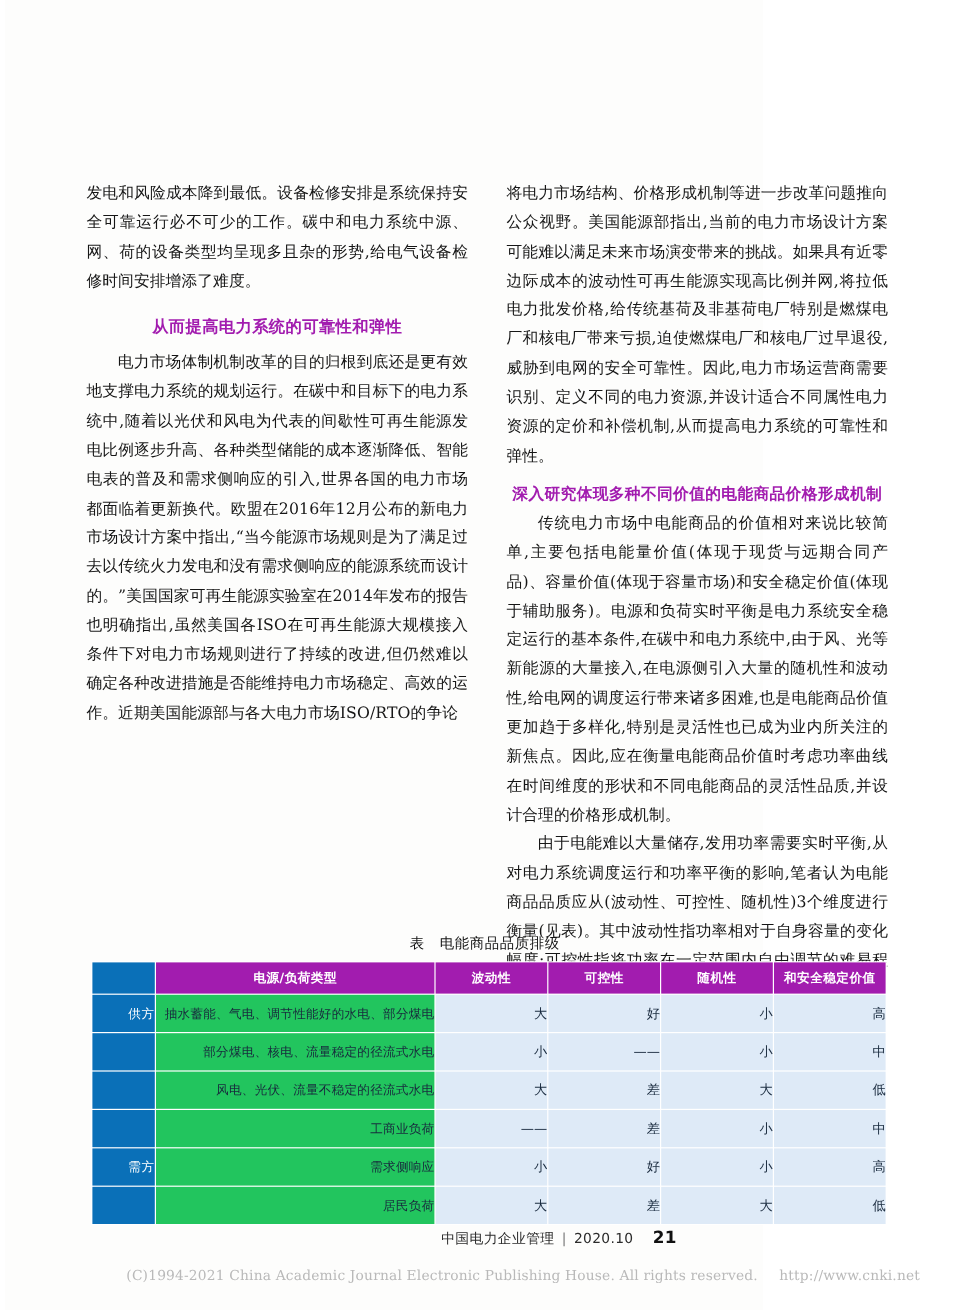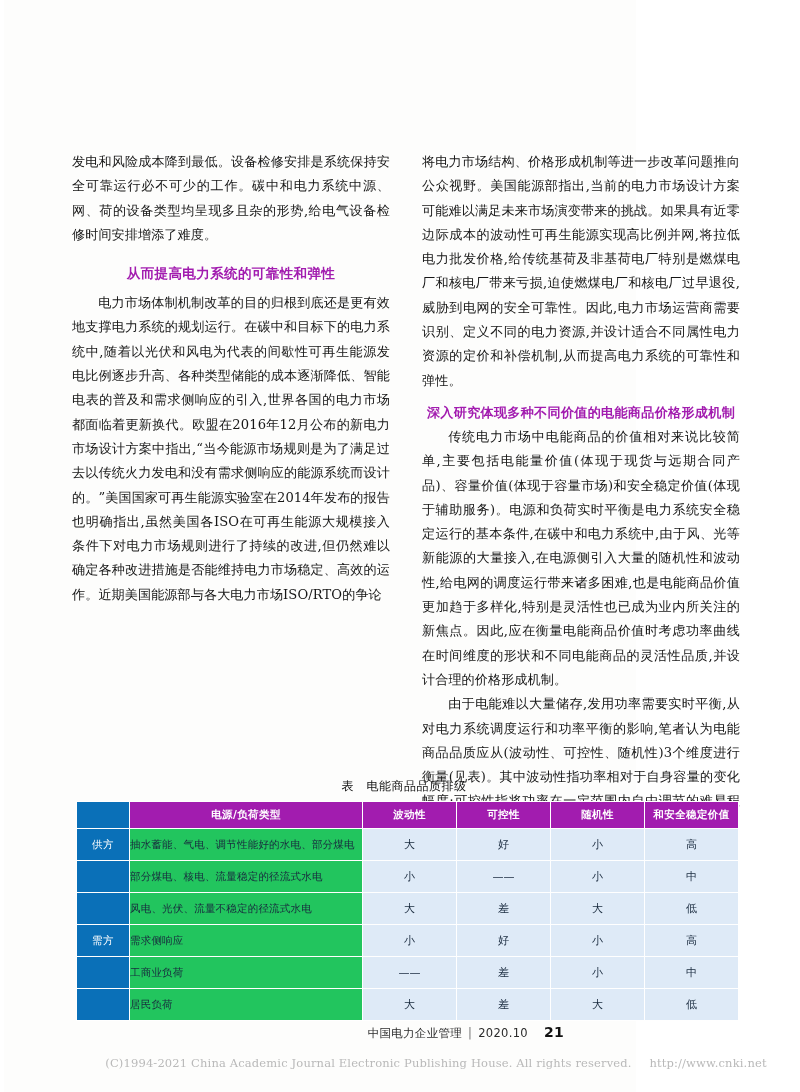--- a/index.html
+++ b/index.html
@@ -87,20 +87,21 @@
     width: 656px;
     background: #ffffff;
     table-layout: fixed;
     font-family: "DejaVu Sans", "Liberation Sans", sans-serif;
   }
   table.grade th,
   table.grade td {
     padding: 0;
     margin: 0;
     font-weight: normal;
+    text-align: right;
   }
   table.grade thead th {
     background: #a21caf;
     color: #ffffff;
     font-size: 10.5px;
     font-weight: bold;
     height: 26px;
     text-align: center;
     letter-spacing: 0.4px;
   }
@@ -235,34 +236,34 @@
         </tr>
         <tr>
           <td class="side"></td>
           <td class="kind">风电、光伏、流量不稳定的径流式水电</td>
           <td class="val">大</td>
           <td class="val">差</td>
           <td class="val">大</td>
           <td class="val">低</td>
         </tr>
         <tr>
-          <td class="side">需方</td>
-          <td class="kind">需求侧响应</td>
-          <td class="val">小</td>
-          <td class="val">好</td>
-          <td class="val">小</td>
-          <td class="val">高</td>
-        </tr>
-        <tr>
           <td class="side"></td>
           <td class="kind">工商业负荷</td>
           <td class="val">——</td>
           <td class="val">差</td>
           <td class="val">小</td>
           <td class="val">中</td>
+        </tr>
+        <tr>
+          <td class="side">需方</td>
+          <td class="kind">需求侧响应</td>
+          <td class="val">小</td>
+          <td class="val">好</td>
+          <td class="val">小</td>
+          <td class="val">高</td>
         </tr>
         <tr>
           <td class="side"></td>
           <td class="kind">居民负荷</td>
           <td class="val">大</td>
           <td class="val">差</td>
           <td class="val">大</td>
           <td class="val">低</td>
         </tr>
       </tbody>

